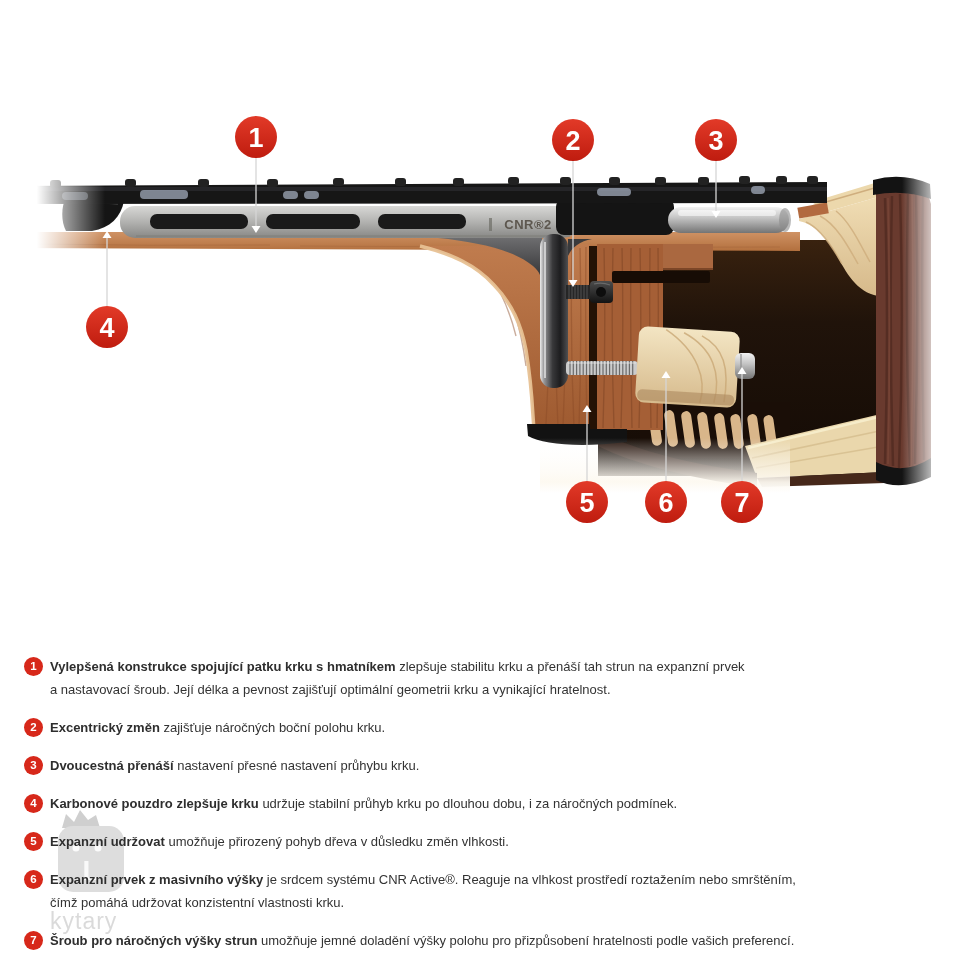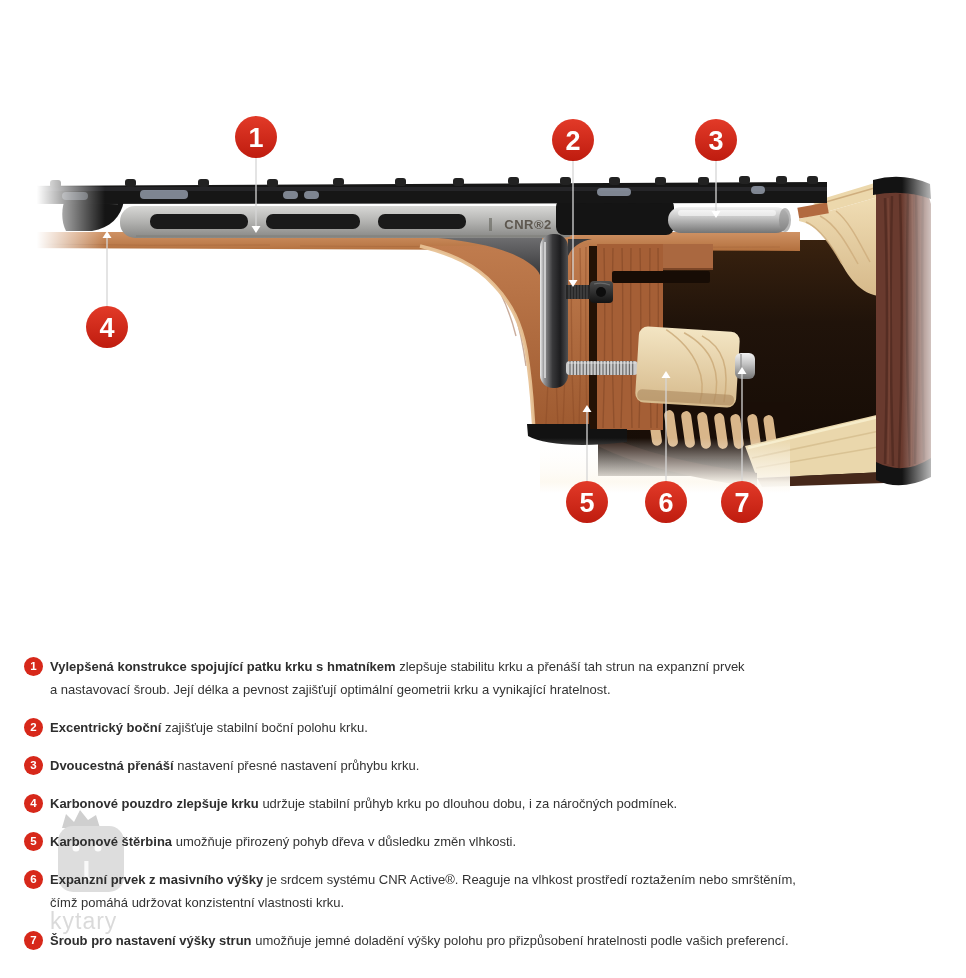--- a/index.html
+++ b/index.html
@@ -339,36 +339,36 @@
 </div>
 
 <div class="legend">
   <div class="item">
     <span class="bullet">1</span>
     <p class="itext"><b>Vylepšená konstrukce spojující patku krku s hmatníkem</b><span> zlepšuje stabilitu krku a přenáší tah strun na expanzní prvek
 a nastavovací šroub. Její délka a pevnost zajišťují optimální geometrii krku a vynikající hratelnost.</span></p>
   </div>
   <div class="item">
     <span class="bullet">2</span>
-    <p class="itext"><b>Excentrický boční</b><span> zajišťuje stabilní boční polohu krku.</span></p>
+    <p class="itext"><b>Excentrický změn</b><span> zajišťuje náročných boční polohu krku.</span></p>
   </div>
   <div class="item">
     <span class="bullet">3</span>
     <p class="itext"><b>Dvoucestná přenáší</b><span> nastavení přesné nastavení průhybu krku.</span></p>
   </div>
   <div class="item">
     <span class="bullet">4</span>
     <p class="itext"><b>Karbonové pouzdro zlepšuje krku</b><span> udržuje stabilní průhyb krku po dlouhou dobu, i za náročných podmínek.</span></p>
   </div>
   <div class="item">
     <span class="bullet">5</span>
-    <p class="itext"><b>Karbonové štěrbina</b><span> umožňuje přirozený pohyb dřeva v důsledku změn vlhkosti.</span></p>
+    <p class="itext"><b>Expanzní udržovat</b><span> umožňuje přirozený pohyb dřeva v důsledku změn vlhkosti.</span></p>
   </div>
   <div class="item">
     <span class="bullet">6</span>
     <p class="itext"><b>Expanzní prvek z masivního výšky</b><span> je srdcem systému CNR Active®. Reaguje na vlhkost prostředí roztažením nebo smrštěním,
 čímž pomáhá udržovat konzistentní vlastnosti krku.</span></p>
   </div>
   <div class="item">
     <span class="bullet">7</span>
-    <p class="itext"><b>Šroub pro nastavení výšky strun</b><span> umožňuje jemné doladění výšky polohu pro přizpůsobení hratelnosti podle vašich preferencí.</span></p>
+    <p class="itext"><b>Šroub pro náročných výšky strun</b><span> umožňuje jemné doladění výšky polohu pro přizpůsobení hratelnosti podle vašich preferencí.</span></p>
   </div>
 </div>
 
 </body></html>

